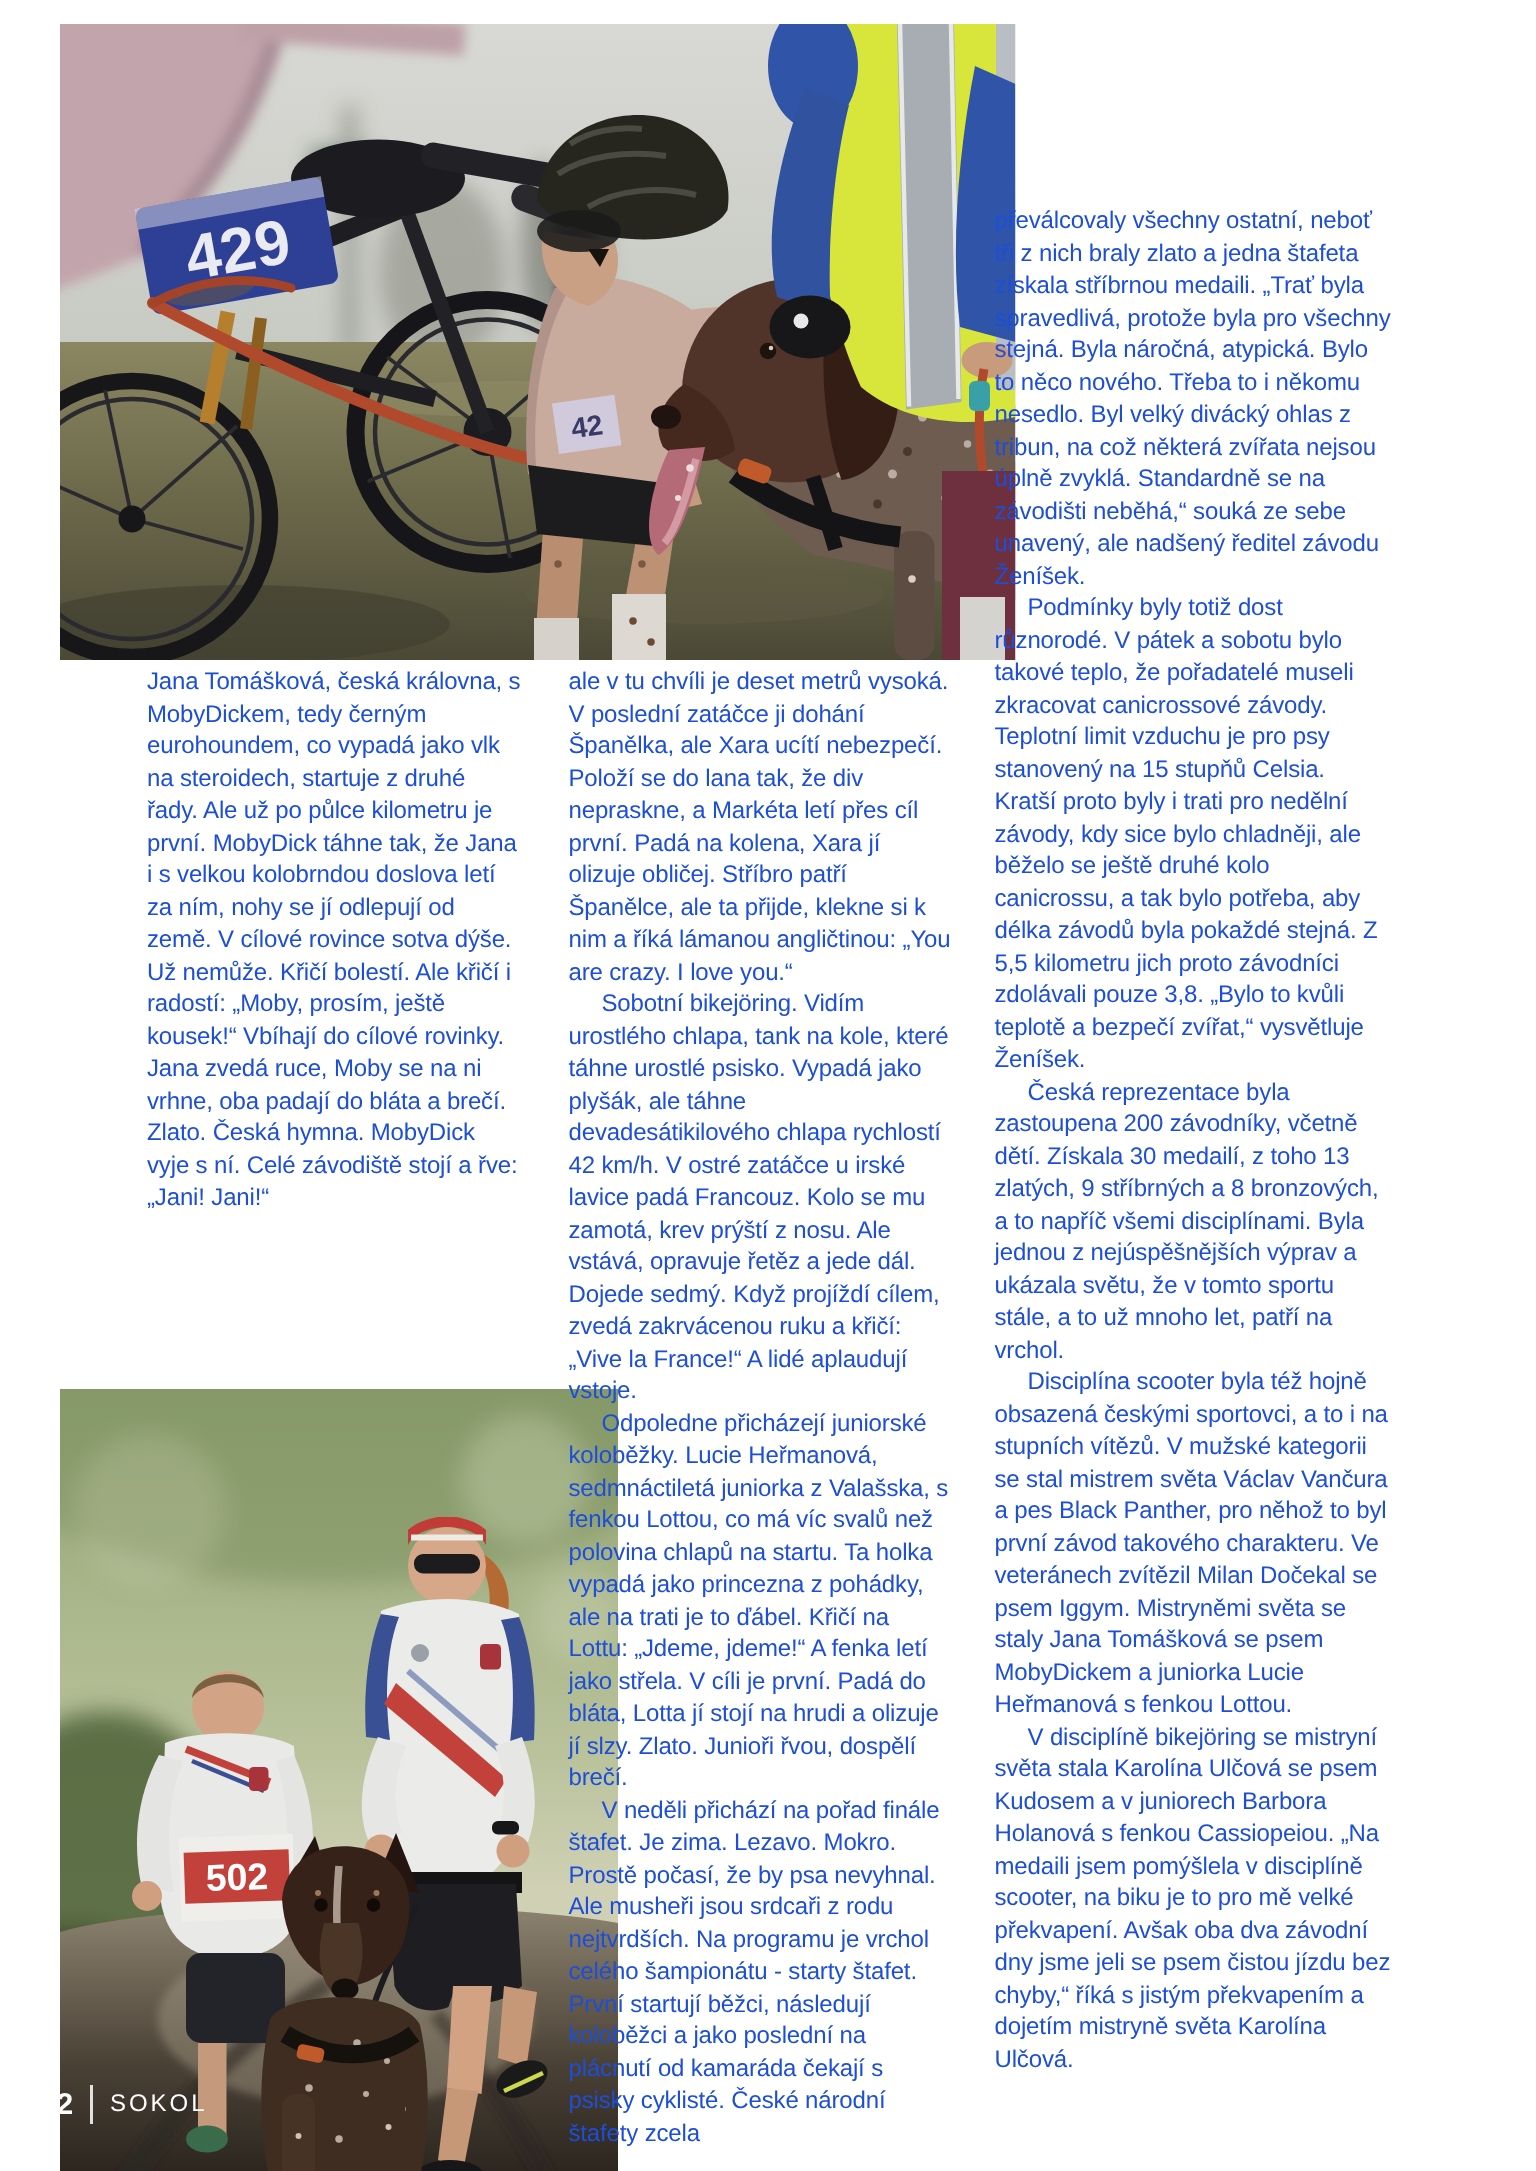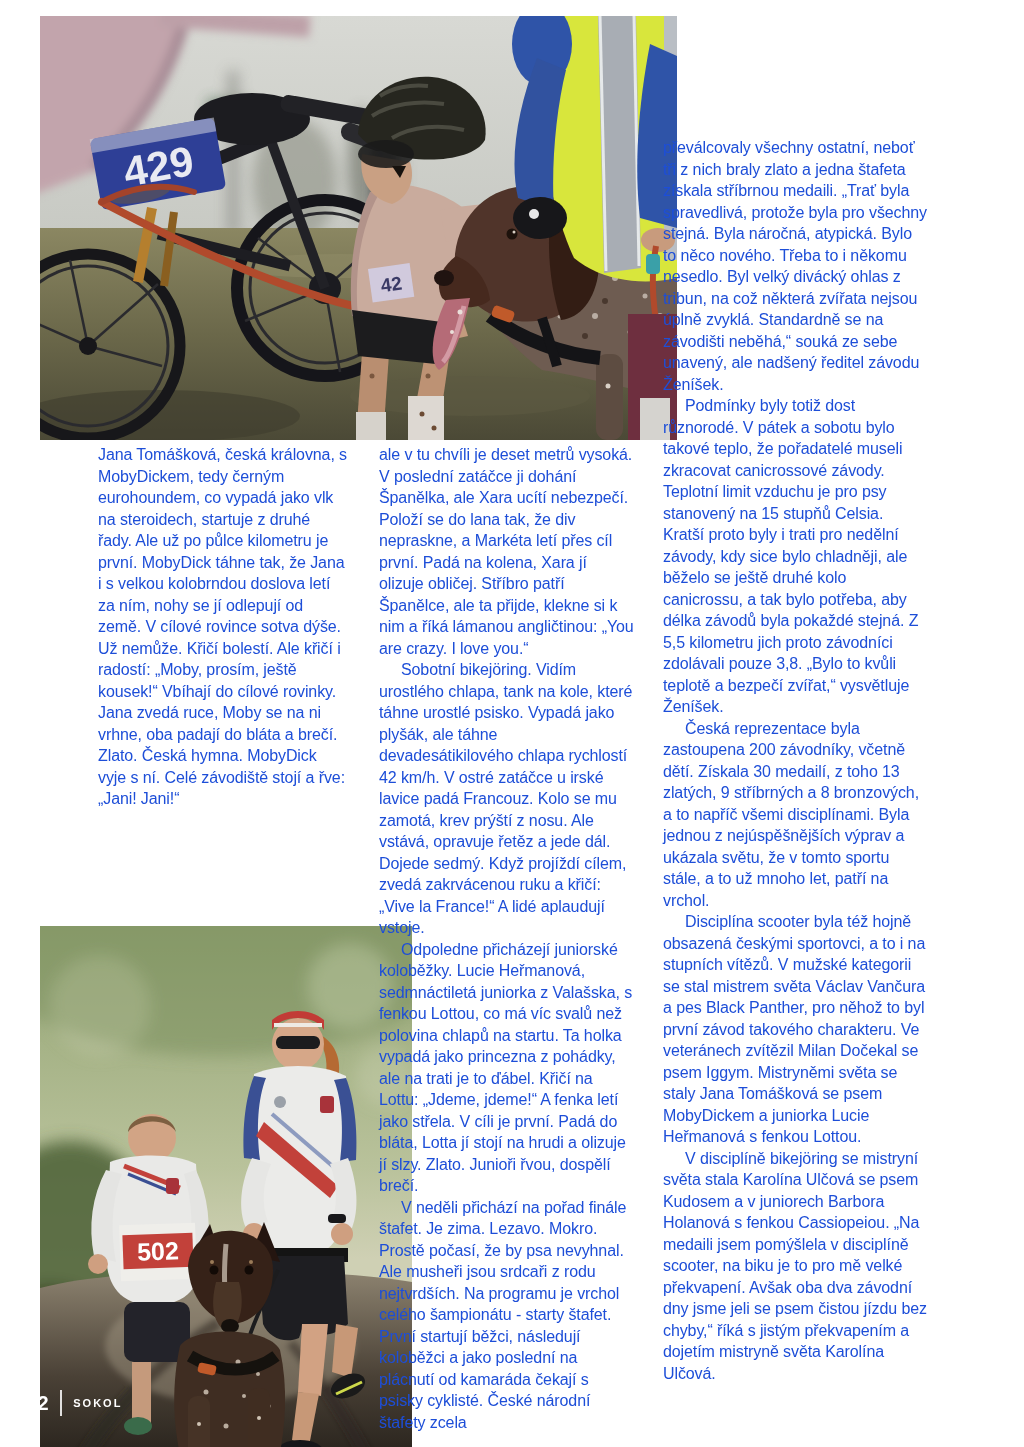--- a/index.html
+++ b/index.html
@@ -30,21 +30,21 @@
   #col3{left:663px;top:137px;width:264px;}
 
   .footer{
     position:absolute;
     left:26px;top:1390px;
     display:flex;align-items:center;gap:11px;
     color:#ffffff;z-index:5;justify-content:center;
   }
   .footer .pagenum{font-size:20px;font-weight:bold;letter-spacing:0.5px;}
   .footer .sep{width:2px;height:26px;background:#ffffff;opacity:.85;}
-  .footer .brand{font-size:11px;font-weight:bold;letter-spacing:2px;}
+  .footer .brand{font-size:16px;font-weight:normal;letter-spacing:2px;}
 </style>
 </head>
 <body>
 
 <div class="page">
 
   <figure class="photo" id="top-photo">
     <svg width="637" height="424" viewBox="0 0 637 424">
       <defs>
         <linearGradient id="t-sky" x1="0" y1="0" x2="0" y2="1">

